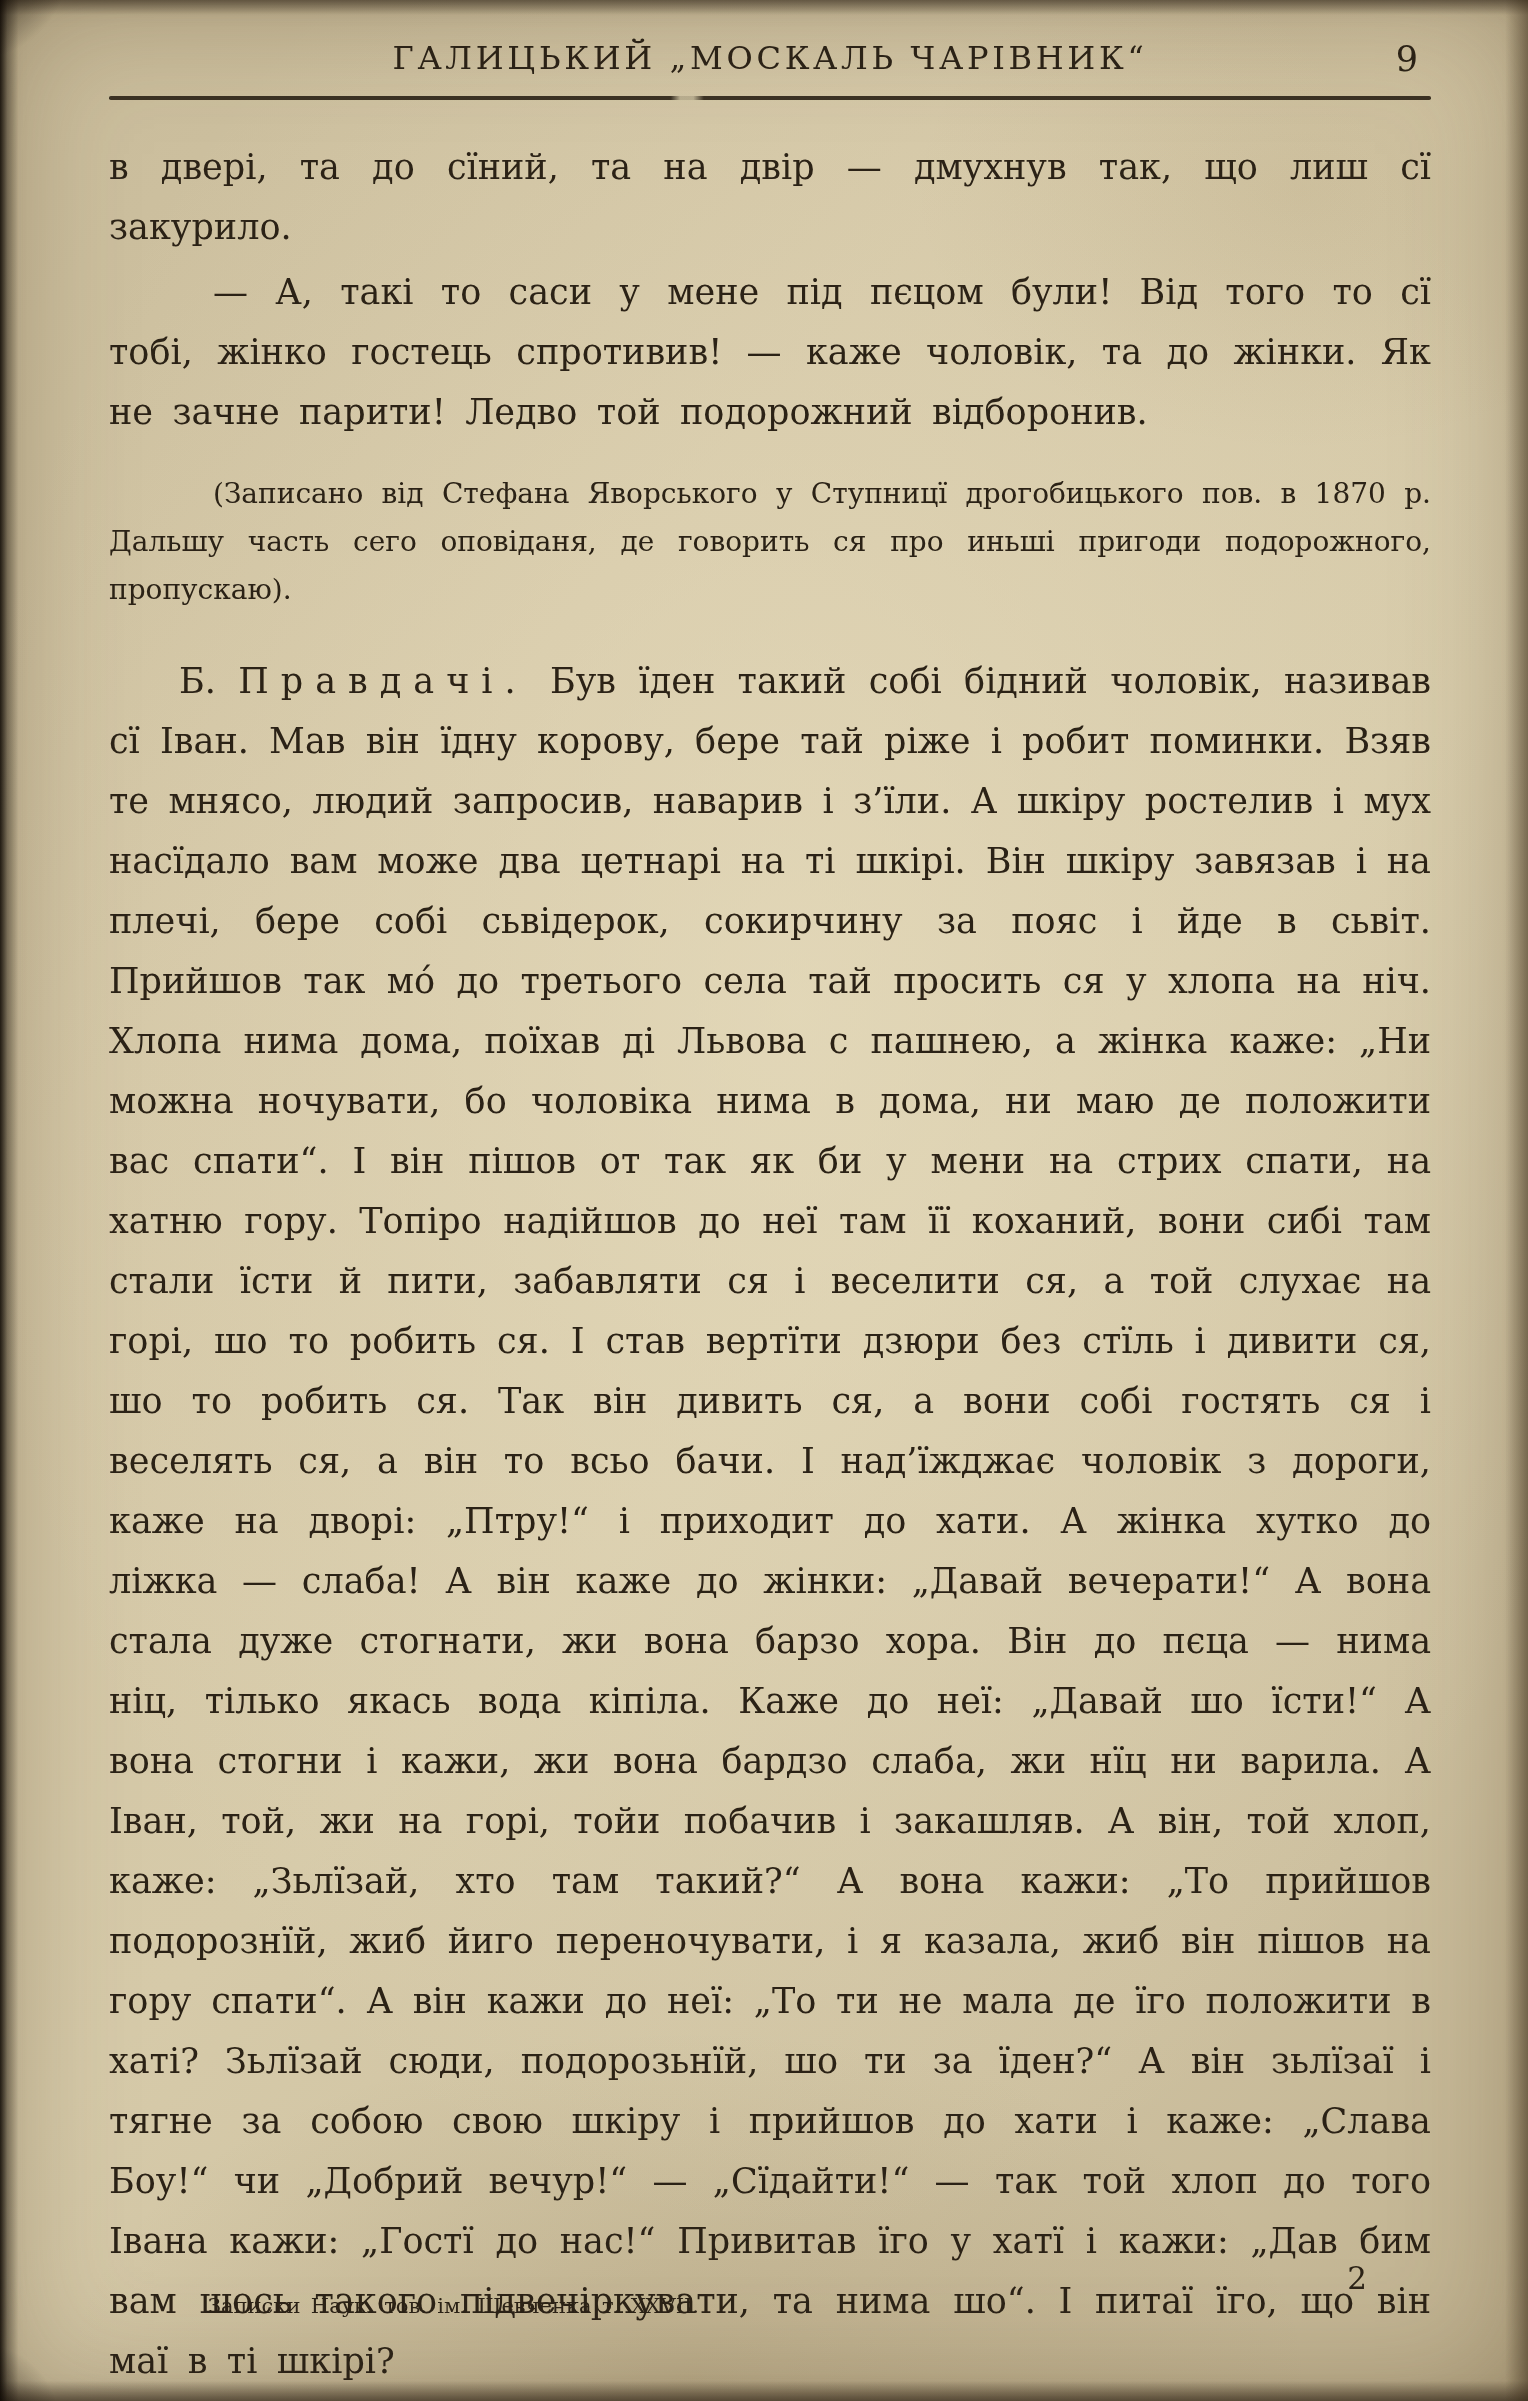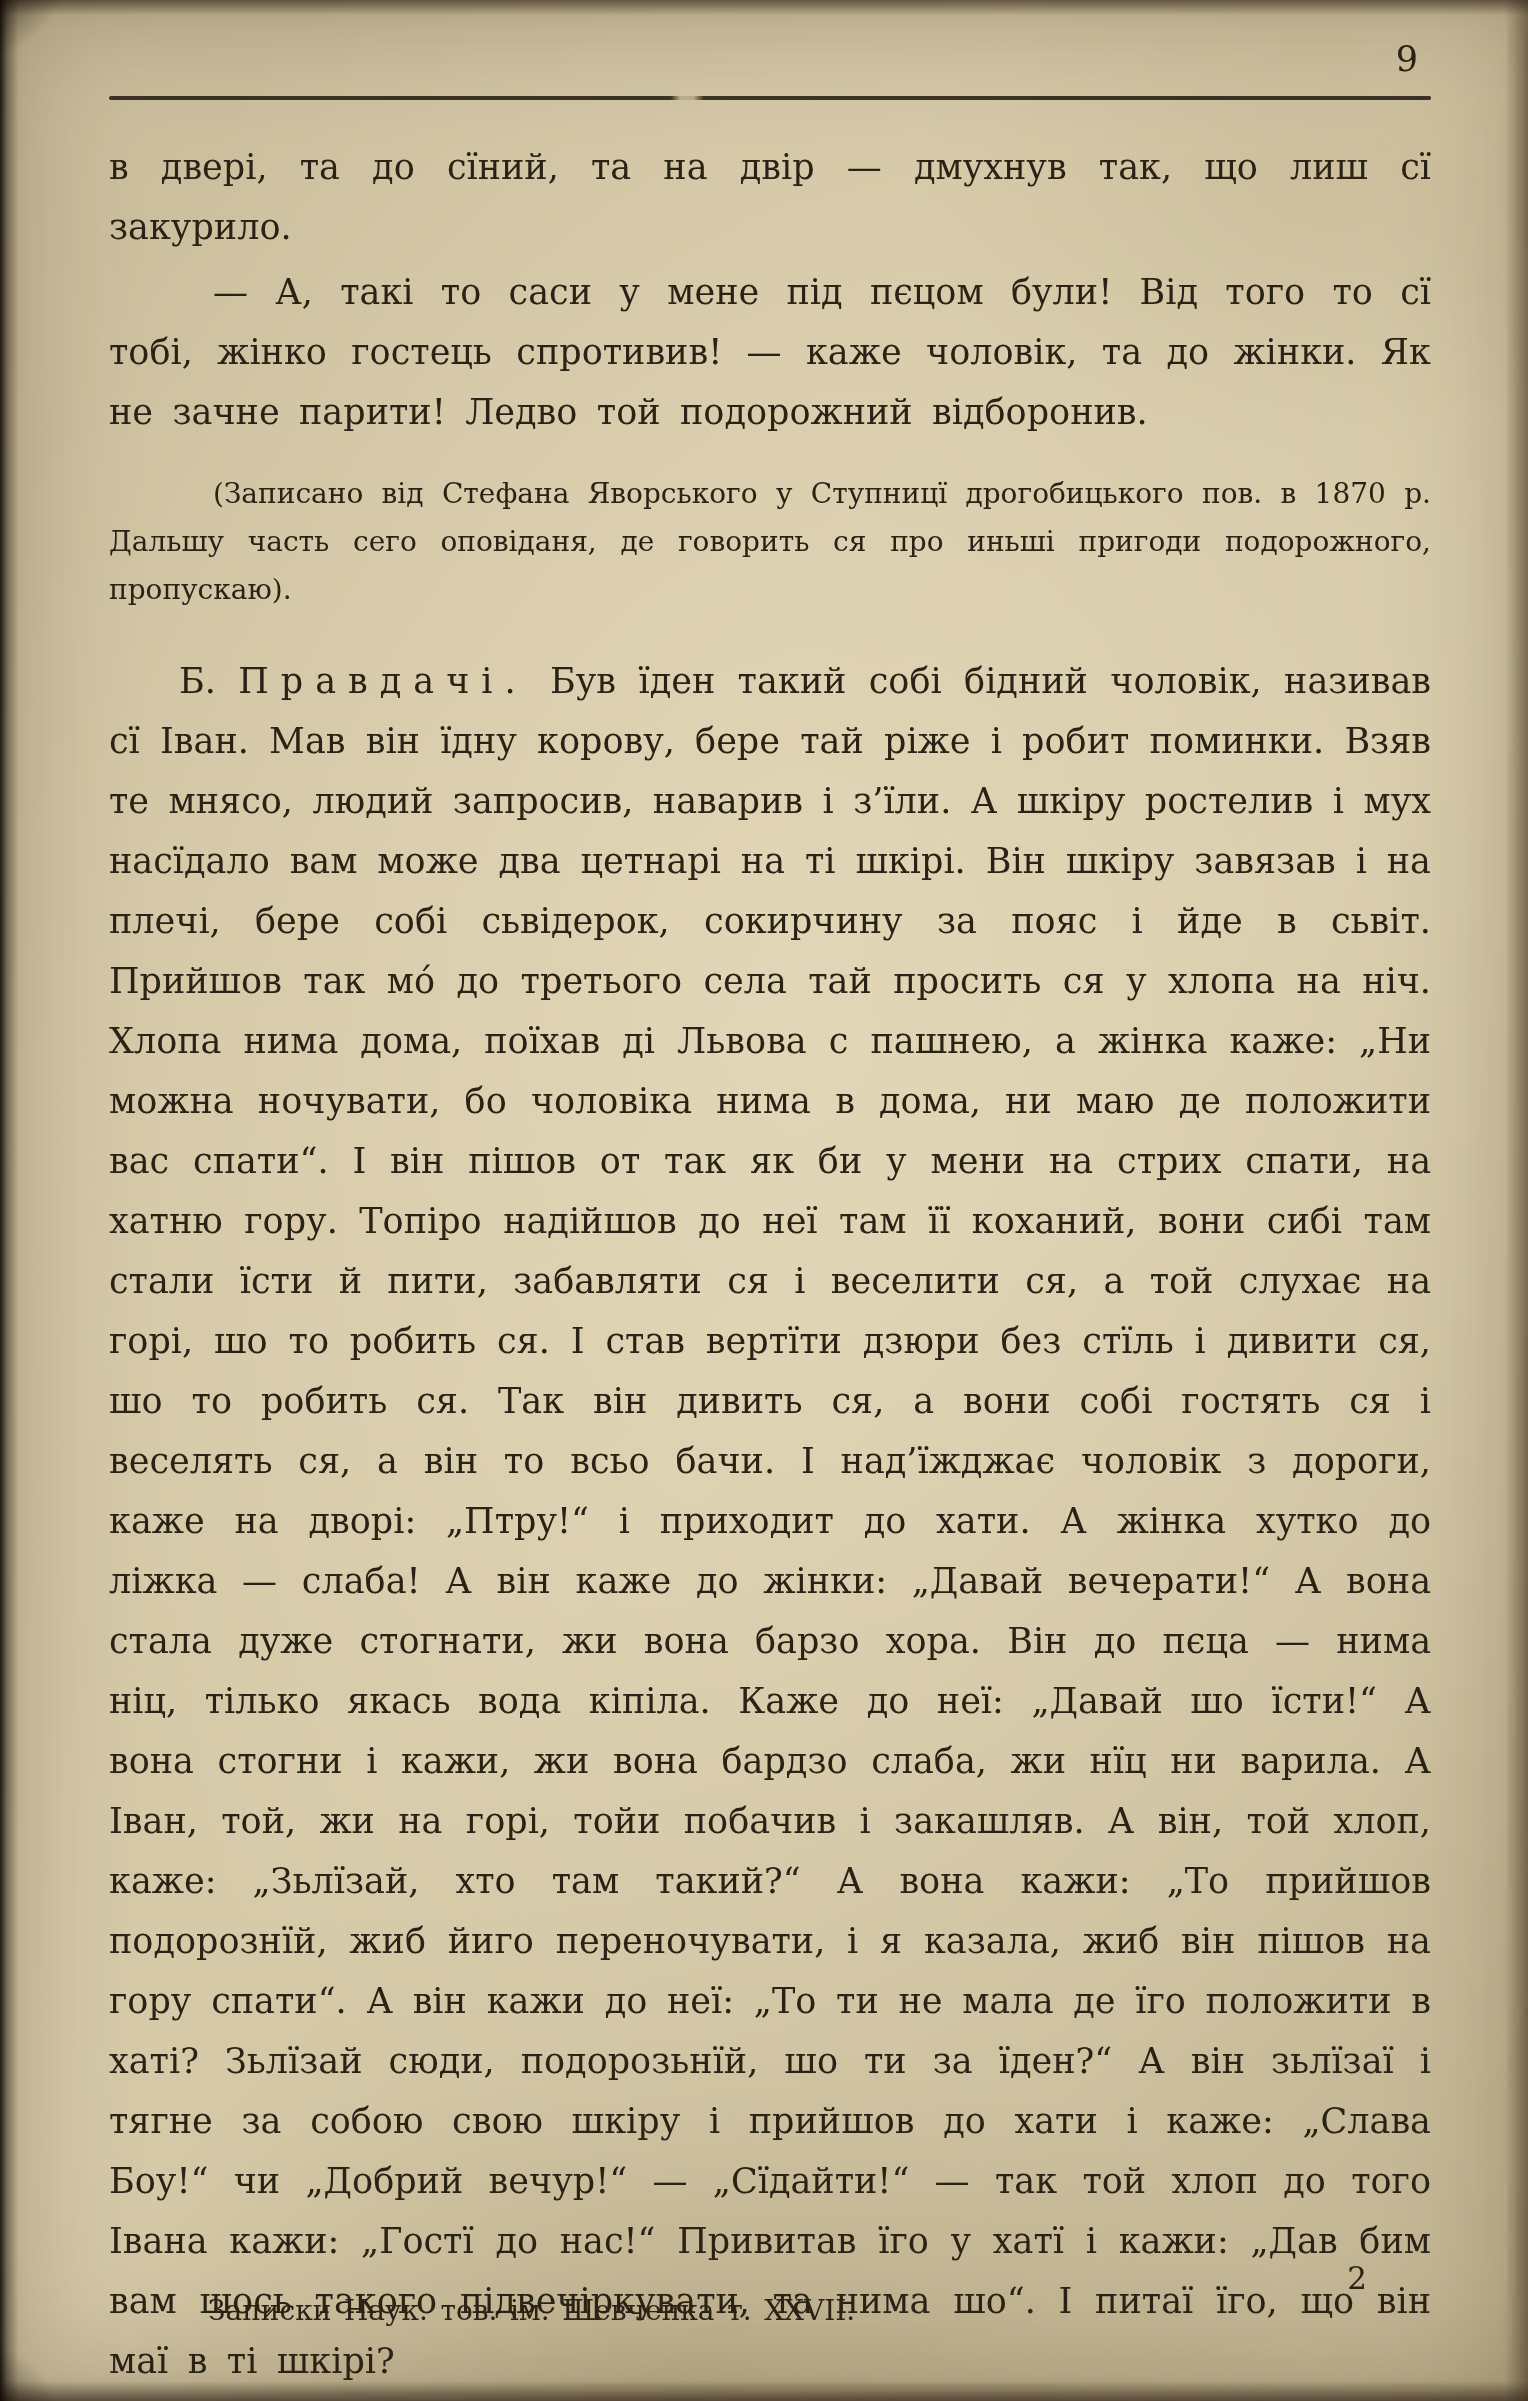--- a/index.html
+++ b/index.html
@@ -89,37 +89,38 @@
     text-indent: 104px;
     margin-top: 28px;
   }
   .para.story { text-indent: 70px; margin-top: 37px; }
   .story-label { letter-spacing: 12px; }
   .para.closing { text-indent: 104px; text-align: left; }
   .imprint {
     position: absolute;
     left: 208px;
     top: 2294px;
-    font-size: 28px;
+    font-size: 21px;
     word-spacing: 3.7px;
   }
   .signature-number {
     position: absolute;
     right: 162px;
     top: 2260px;
     font-size: 31px;
   }
 </style>
 </head>
 <body>
 
 <div class="page">
 
   <header>
     <div class="running-head">
+      <span class="head-title">ГАЛИЦЬКИЙ „МОСКАЛЬ ЧАРІВНИК“</span>
       <span class="head-page-number">9</span>
     </div>
     <div class="head-rule"></div>
   </header>
 
   <main class="text-block">
     <p class="para continuation">в двері, та до сїний, та на двір — дмухнув так, що лиш сї закурило.</p>
 
     <p class="para dialogue">— А, такі то саси у мене під пєцом були! Від того то сї тобі, жінко гостець спротивив! — каже чоловік, та до жінки. Як не зачне парити! Ледво той подорожний відборонив.</p>
 

